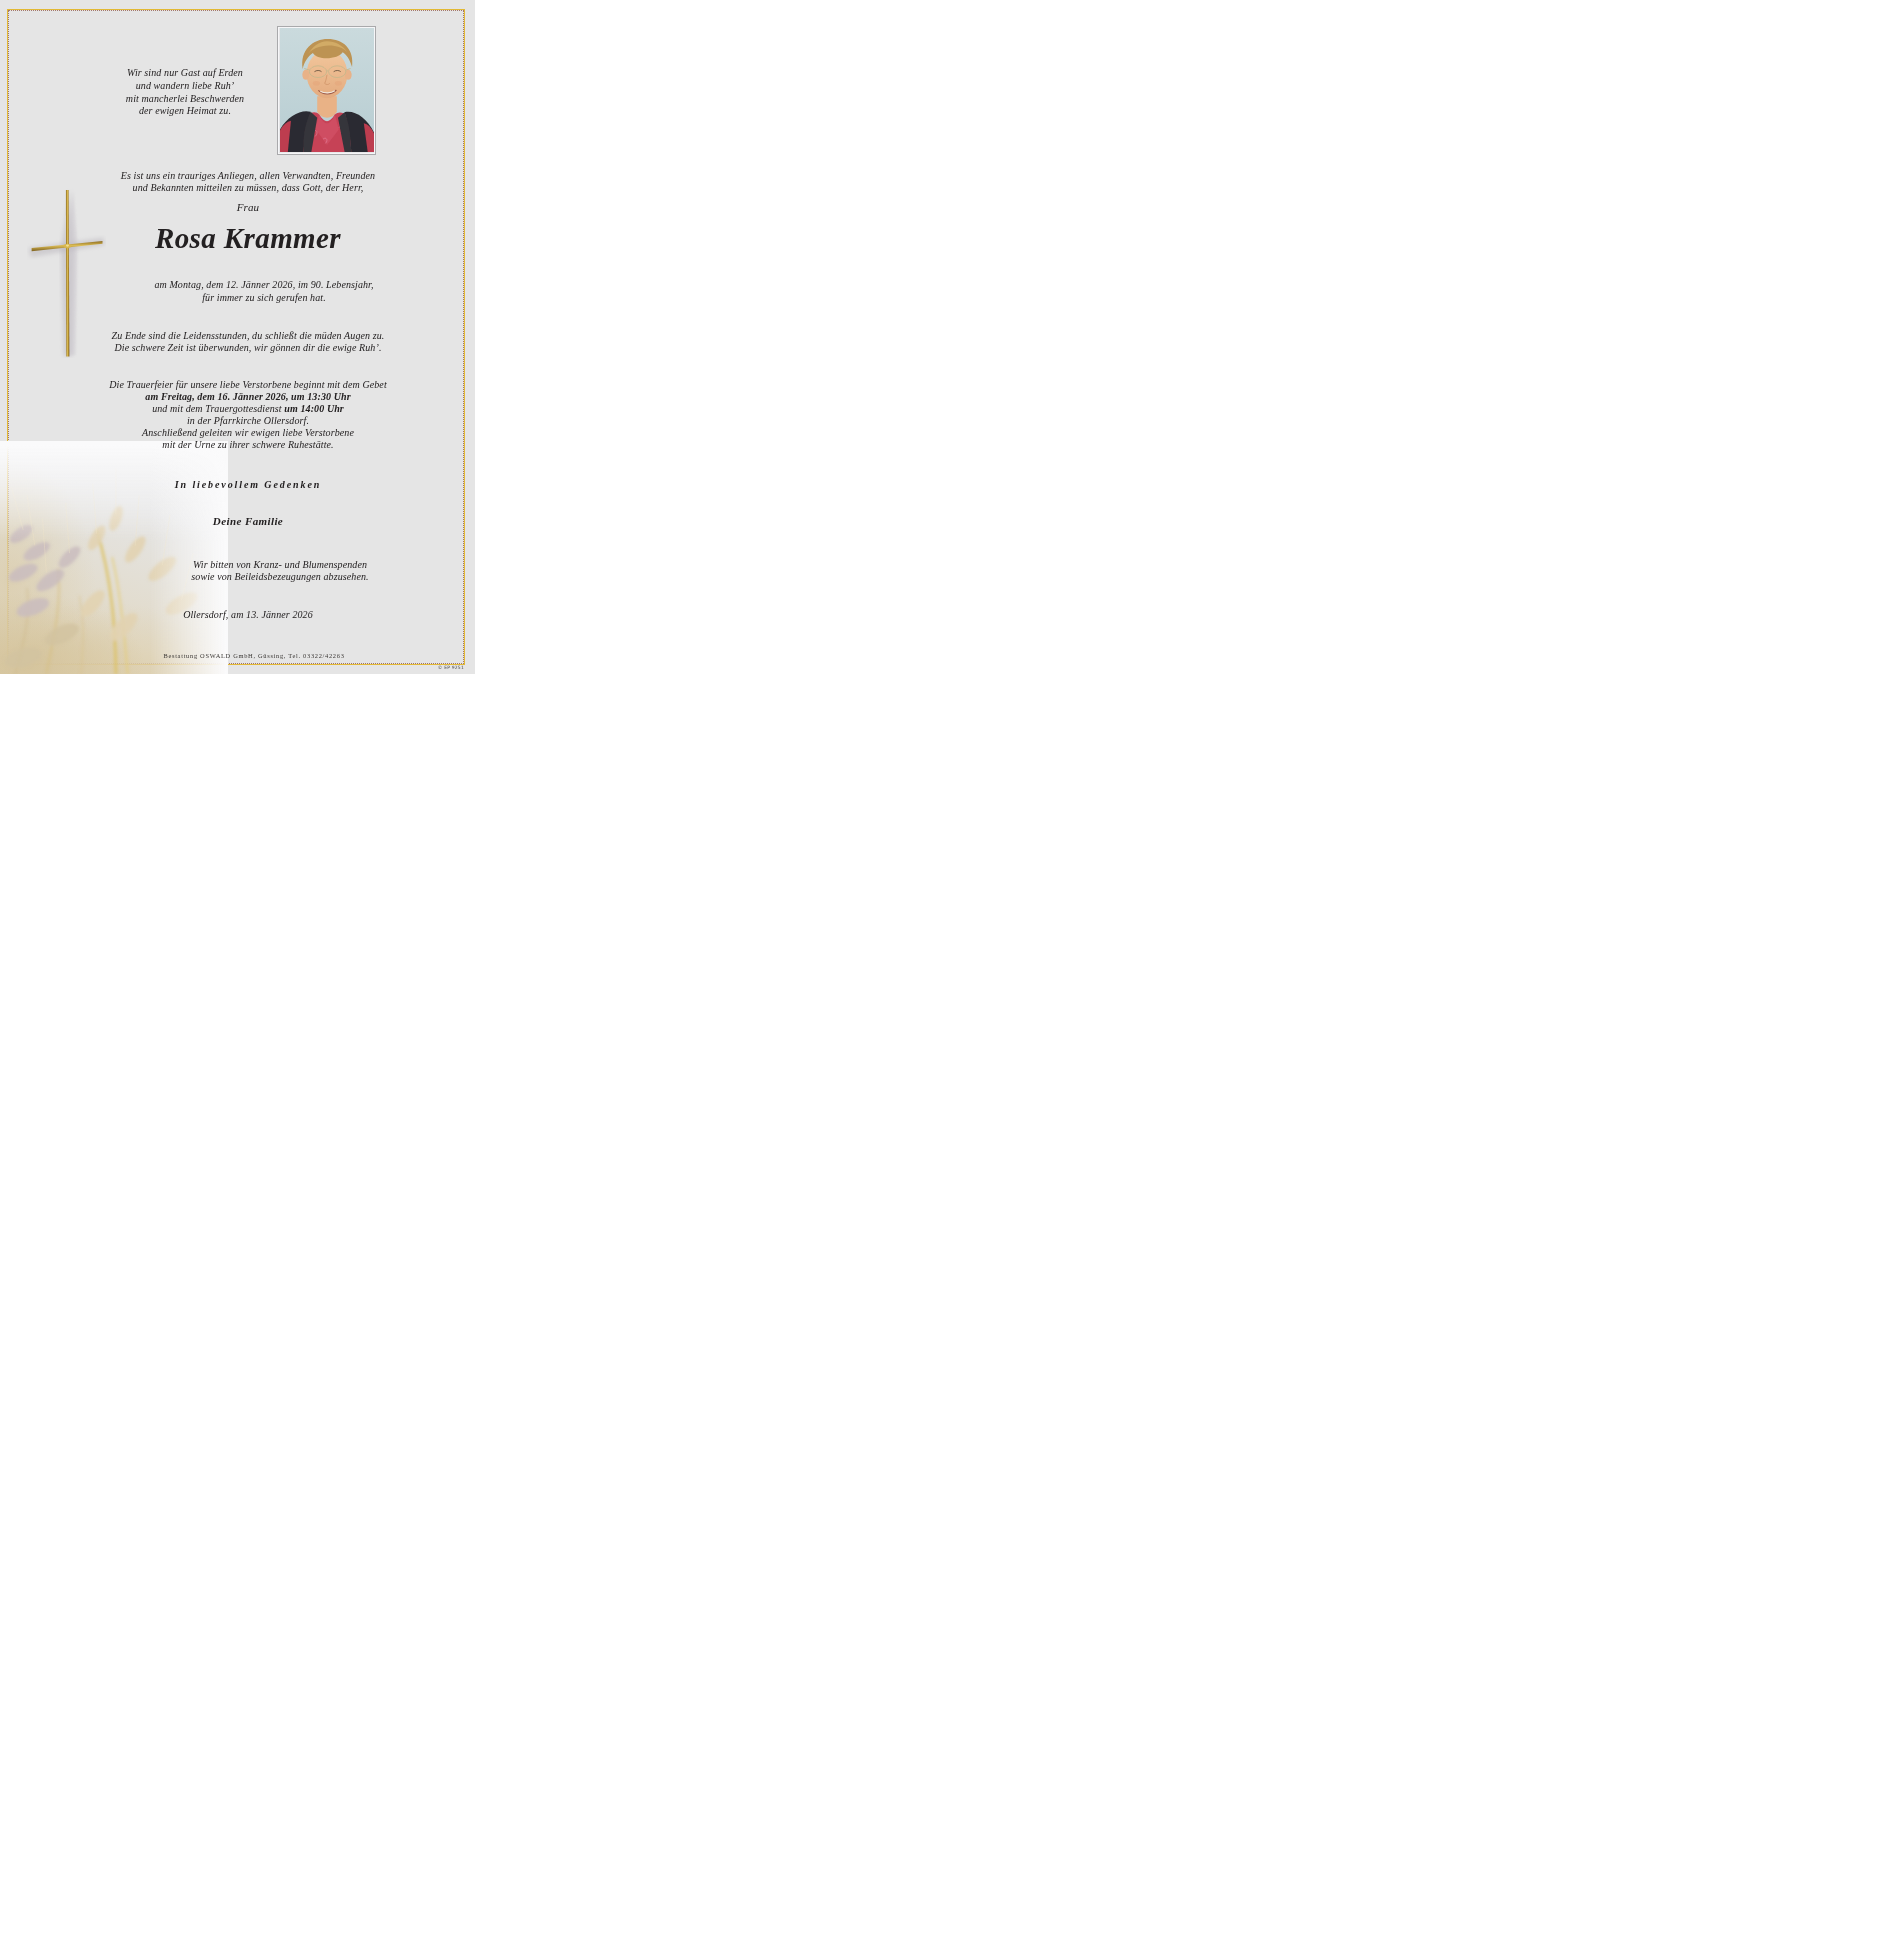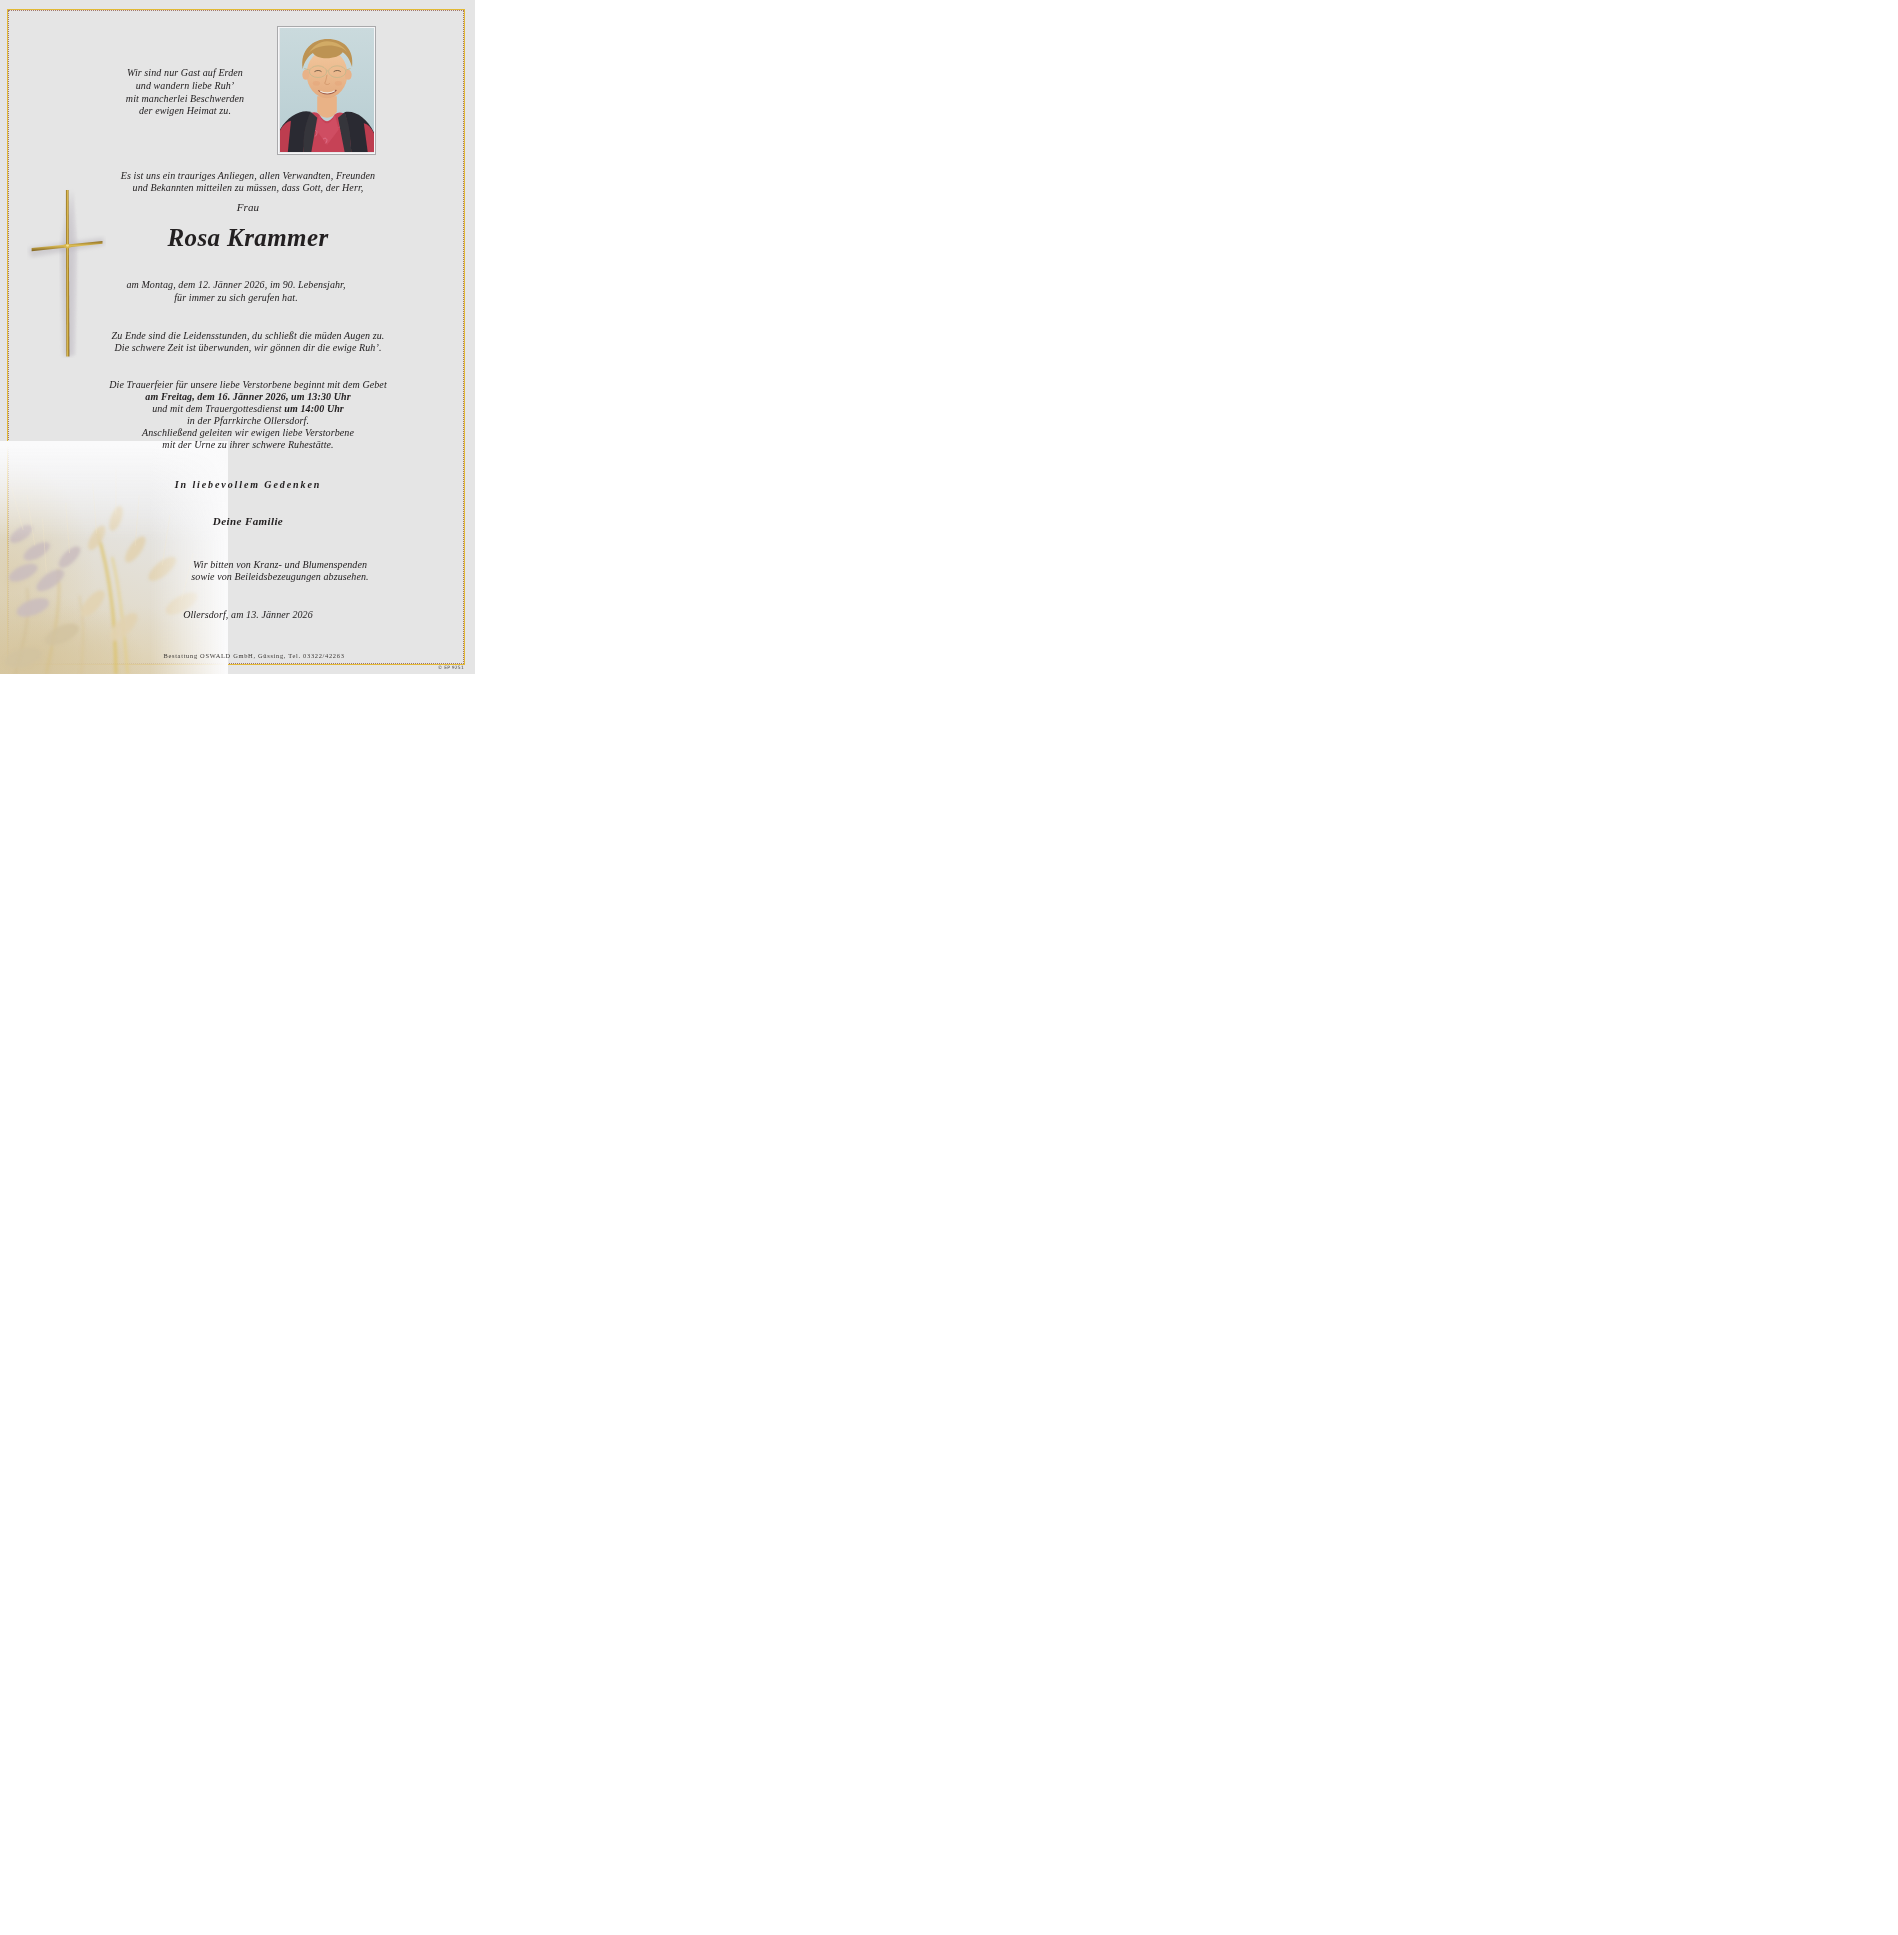--- a/index.html
+++ b/index.html
@@ -47,25 +47,25 @@
     font-style:italic;
     font-size:10px;
     line-height:12.4px;
     letter-spacing:0.1px;
   }
   .poem1{left:185px;top:67px;line-height:12.8px;}
   .announce{left:248px;top:170px;line-height:12px;}
   .frau{left:248px;top:201px;font-size:11px;}
   .name{
     left:248px;top:220px;
-    font-size:25px;line-height:36px;
+    font-size:29px;line-height:36px;
     font-weight:bold;font-style:italic;
     letter-spacing:0.4px;
   }
-  .death{left:236px;top:279px;line-height:12.8px;}
+  .death{left:264px;top:279px;line-height:12.8px;}
   .poem2{left:248px;top:330px;}
   .funeral{left:248px;top:379px;line-height:12px;}
   .b{font-weight:bold;}
   .gedenken{
     left:248px;top:479px;
     font-size:10px;font-weight:bold;font-style:italic;
     letter-spacing:1.9px;
   }
   .familie{
     left:248px;top:515px;

